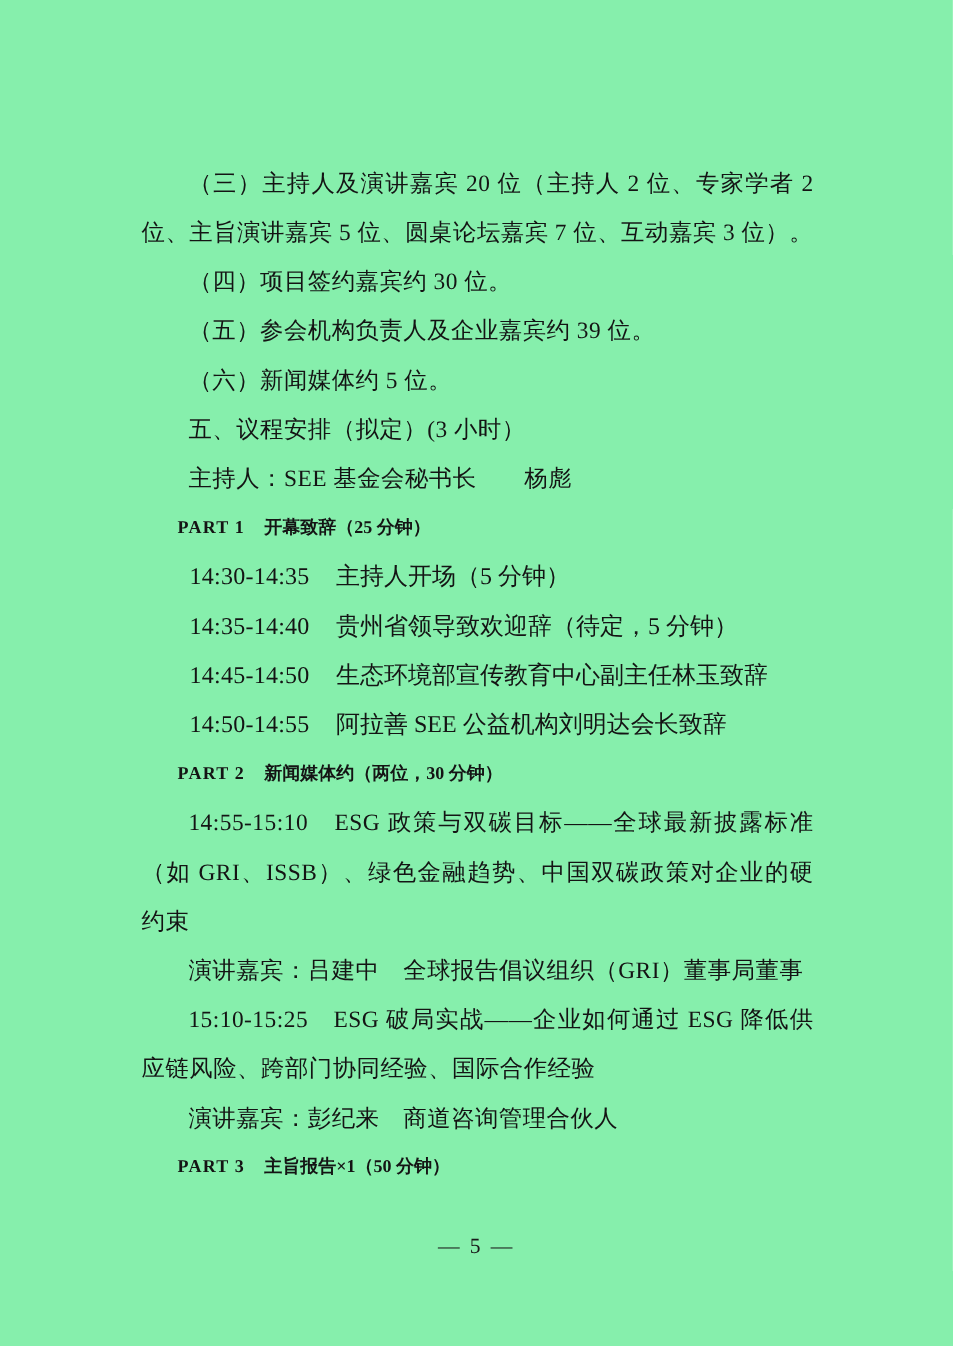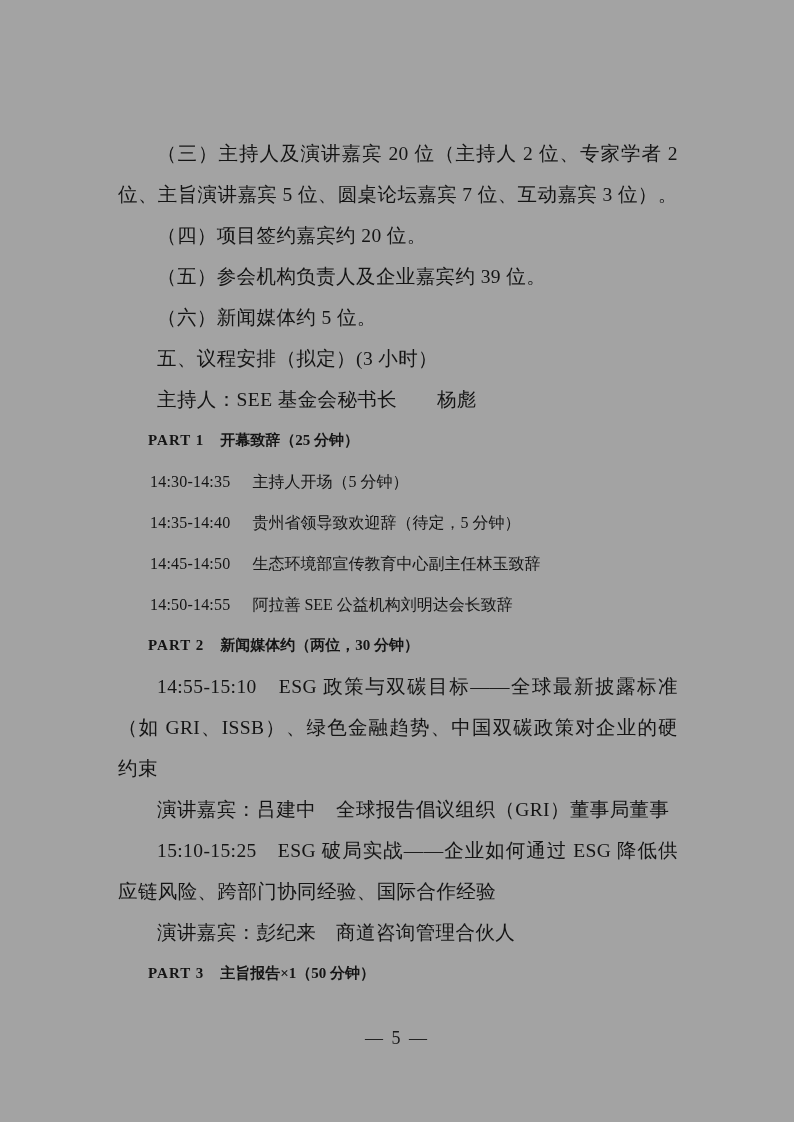--- a/index.html
+++ b/index.html
@@ -14,21 +14,21 @@
     color: #1a1a1a;
     position: relative;
     overflow: hidden;
   }
   .page {
     position: absolute;
     left: 0;
     top: 0;
     width: 794px;
     height: 1122px;
-    background: #a3a3a3;
+    background: #86efac;
   }
   .content {
     position: absolute;
     left: 118px;
     top: 133px;
     width: 560px;
   }
   .para {
     font-size: 19.5px;
     line-height: 41px;
@@ -53,21 +53,21 @@
     font-family: "Liberation Serif", "DejaVu Serif", serif;
     letter-spacing: 1px;
   }
   .part-title {
     margin-left: 16px;
   }
   .part-dur {
     font-weight: bold;
   }
   .time-line {
-    font-size: 16px;
+    font-size: 20px;
     line-height: 41px;
     text-indent: 2em;
     margin: 0;
     color: #141414;
   }
   .time-col {
     letter-spacing: 0.2px;
   }
   .time-desc {
     margin-left: 22px;
@@ -83,21 +83,21 @@
     letter-spacing: 2px;
   }
 </style>
 </head>
 <body>
 
 <div class="page">
   <div class="content">
 
     <p class="para indent">（三）主持人及演讲嘉宾 20 位（主持人 2 位、专家学者 2 位、主旨演讲嘉宾 5 位、圆桌论坛嘉宾 7 位、互动嘉宾 3 位）。</p>
-    <p class="para indent">（四）项目签约嘉宾约 20 位。</p>
+    <p class="para indent">（四）项目签约嘉宾约 30 位。</p>
     <p class="para indent">（五）参会机构负责人及企业嘉宾约 39 位。</p>
     <p class="para indent">（六）新闻媒体约 5 位。</p>
     <p class="para indent">五、议程安排（拟定）(3 小时）</p>
     <p class="para indent">主持人：SEE 基金会秘书长　　杨彪</p>
 
     <p class="part-line">
       <span class="part-label">PART 1</span><span class="part-title">开幕致辞</span><span class="part-dur">（25 分钟）</span>
     </p>
 
     <p class="time-line">

